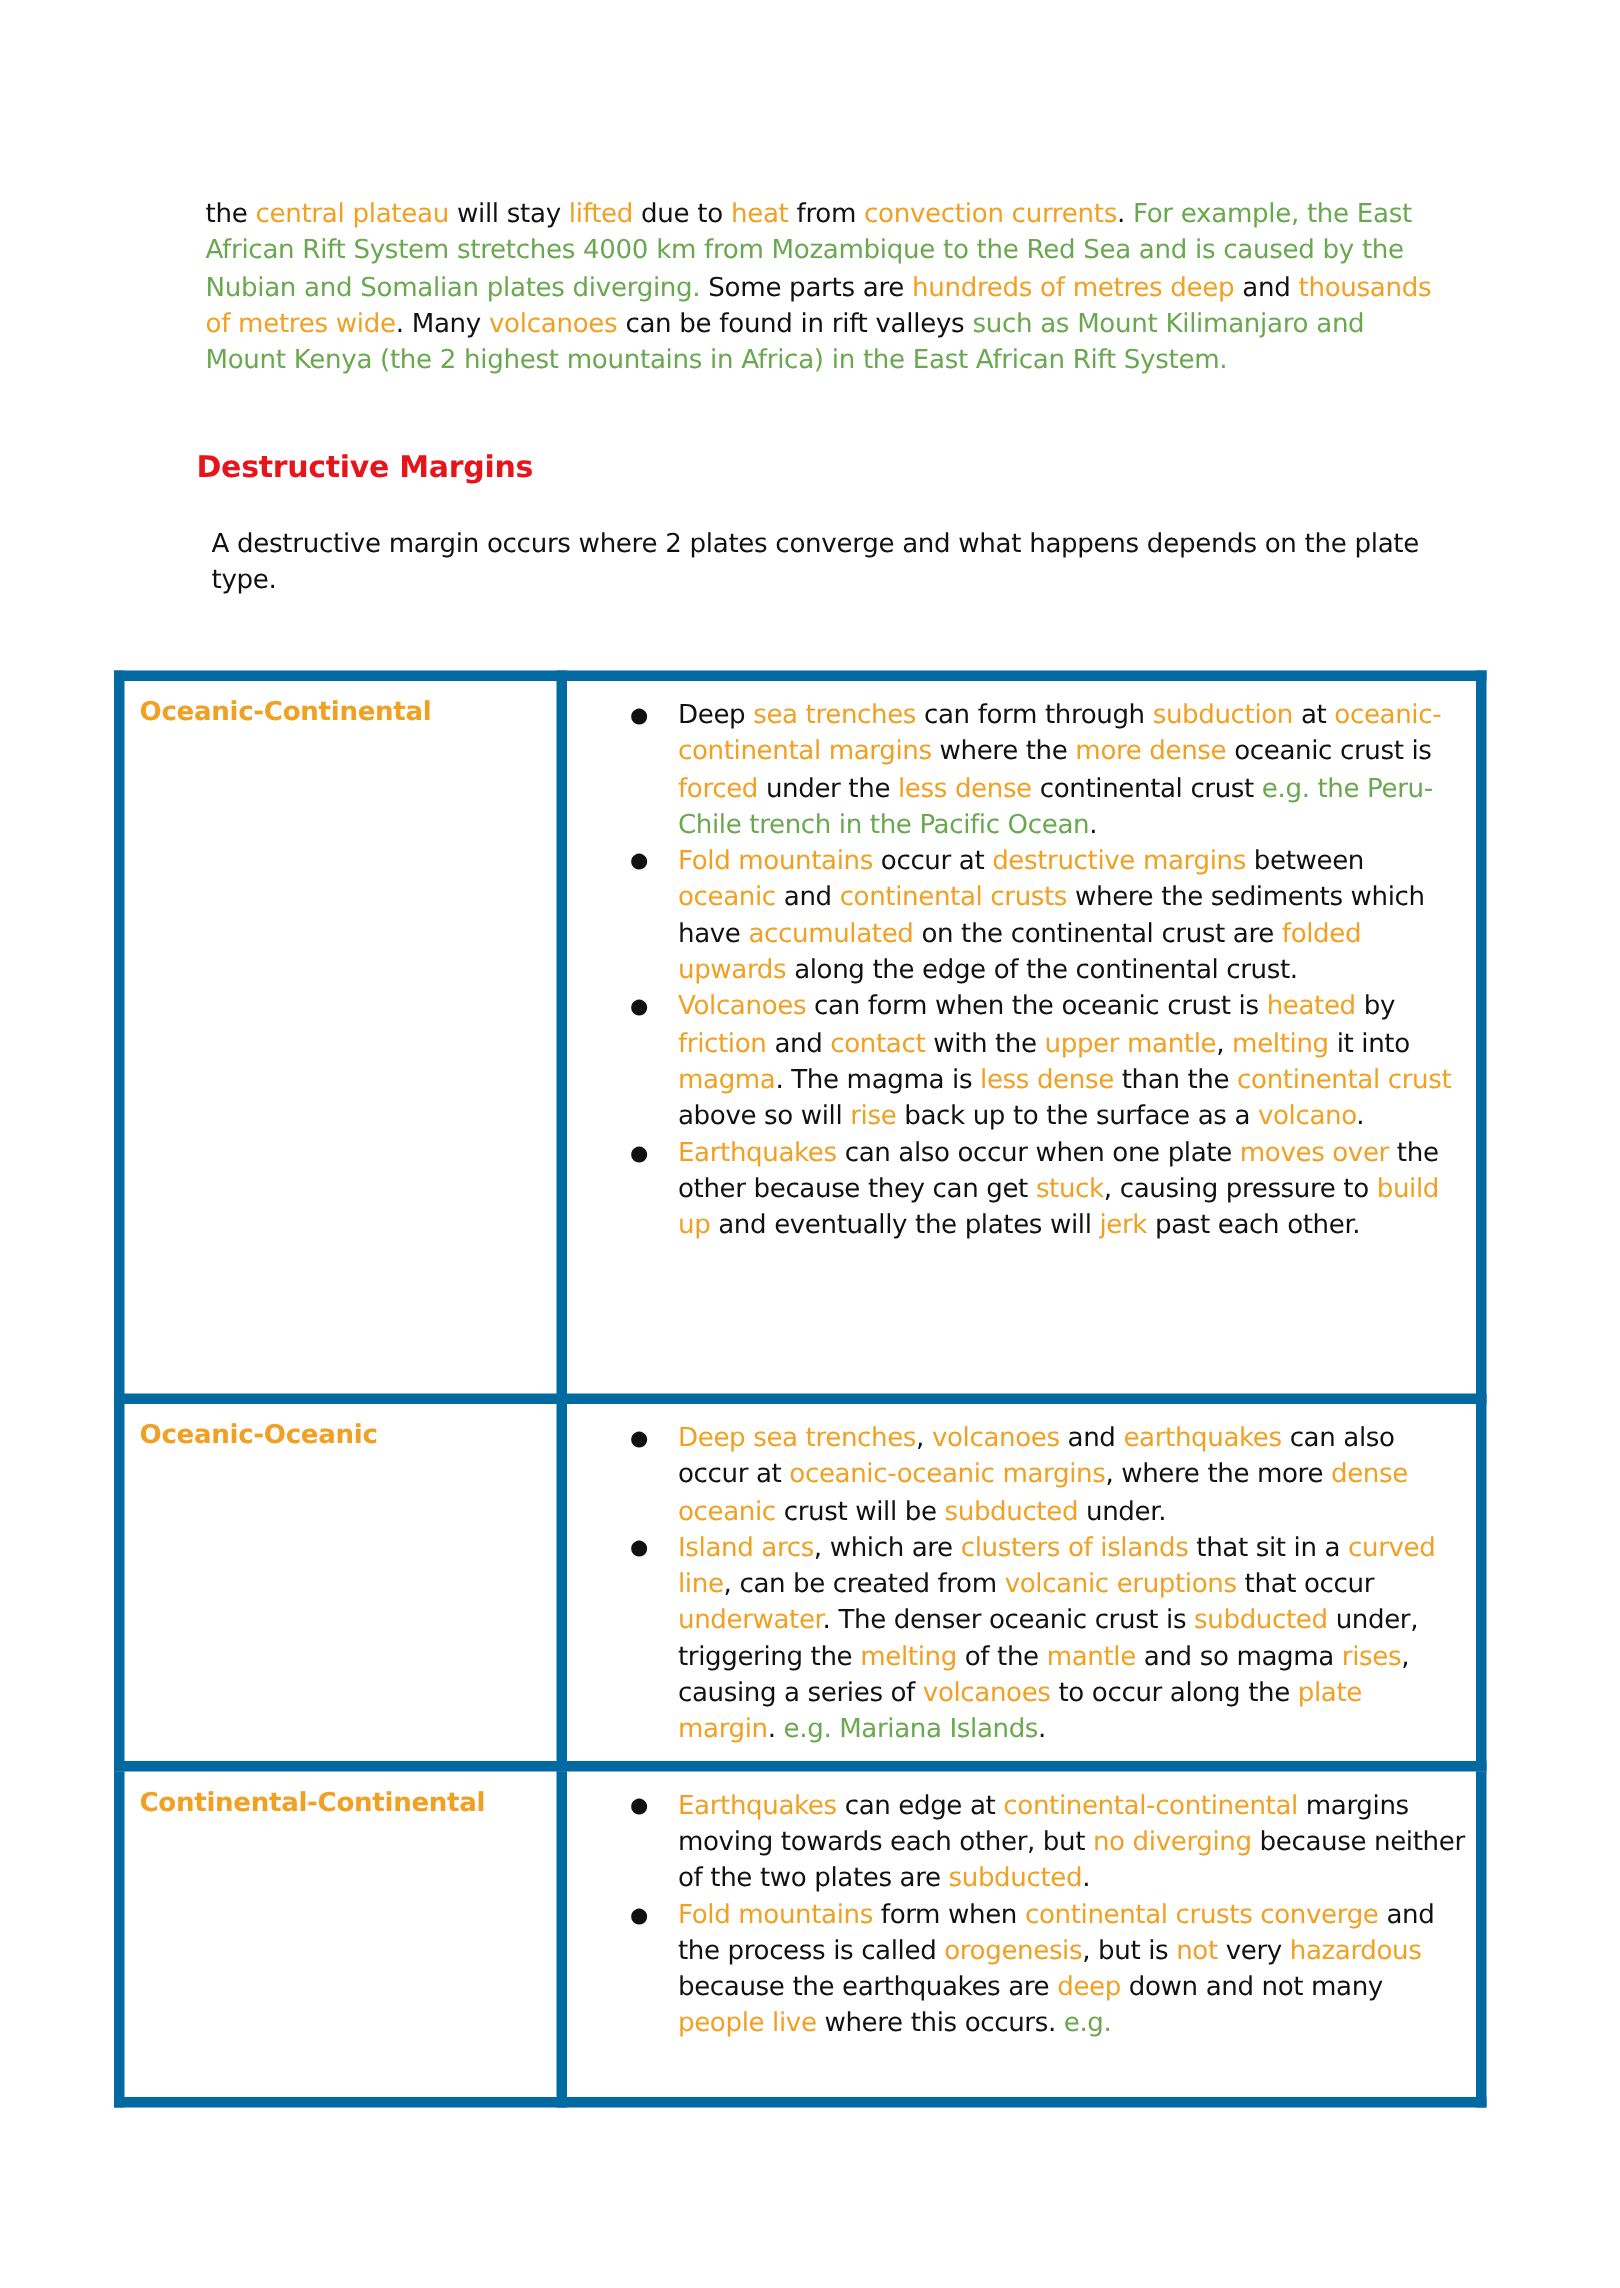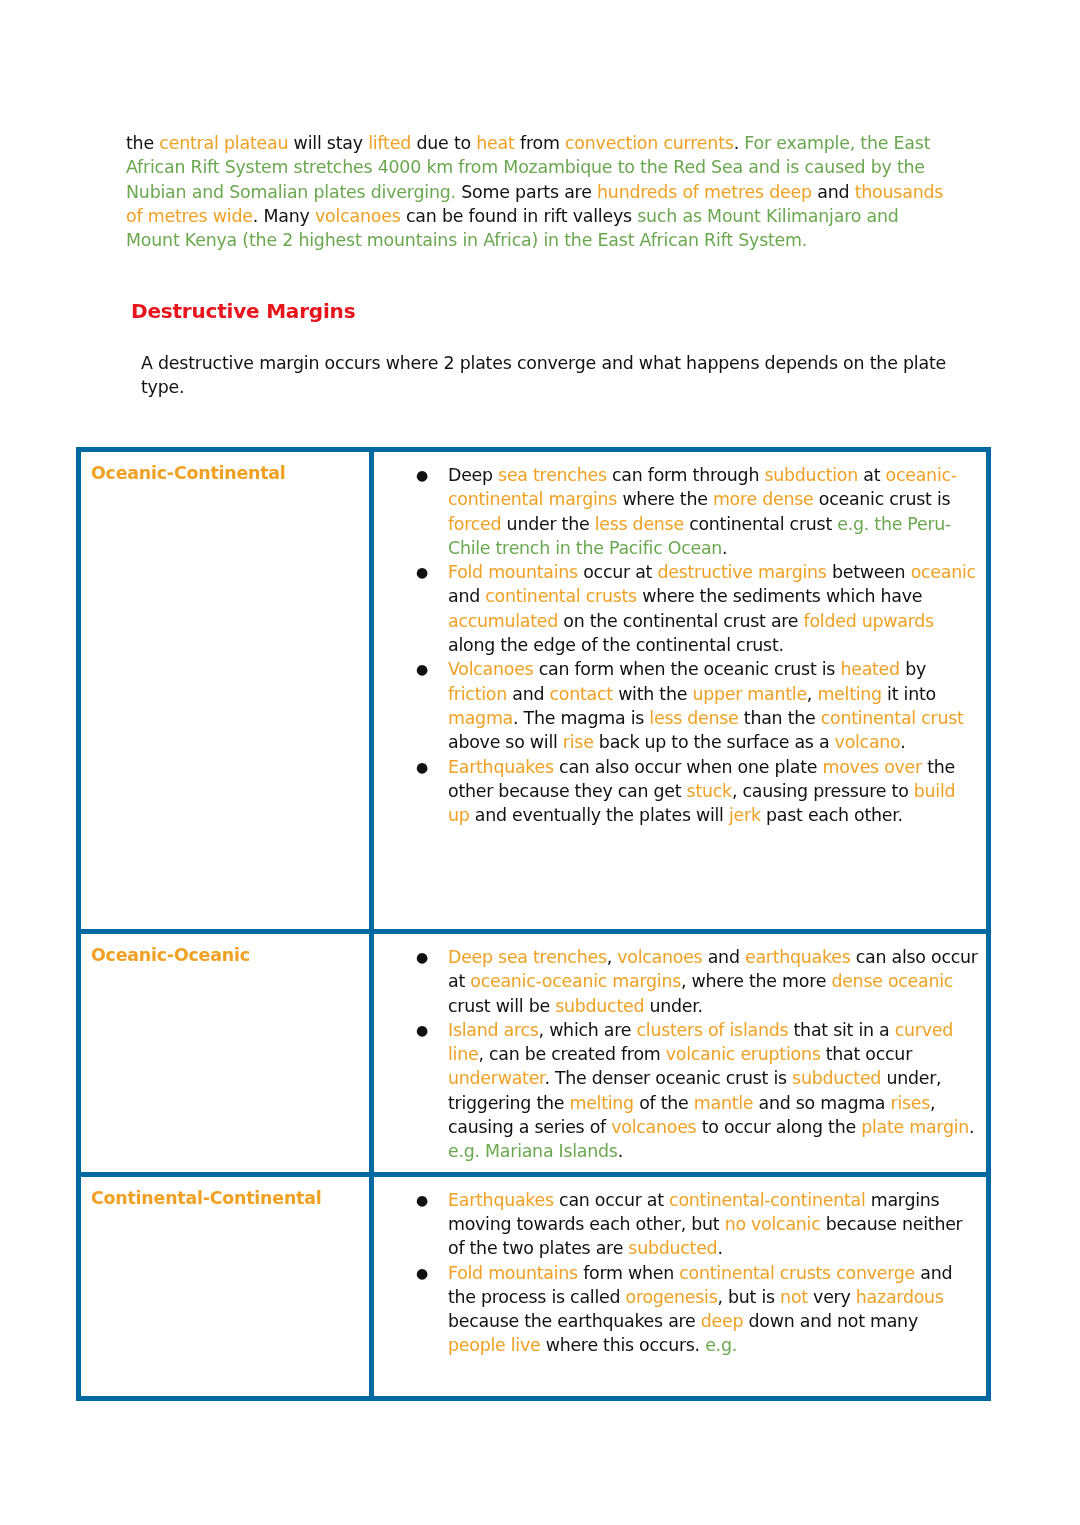--- a/index.html
+++ b/index.html
@@ -1,28 +1,28 @@
 <!DOCTYPE html>
 <html><head>
 <meta charset="utf-8">
 <style>
   html, body { margin: 0; padding: 0; background: #ffffff; }
   body { width: 1080px; height: 1525px; position: relative; overflow: hidden;
          font-family: "DejaVu Sans", sans-serif; color: #111111; }
   .o { color: #f0a022; }
   .g { color: #6aa84f; }
-  .intro { position: absolute; left: 126px; top: 131px; width: 820px;
+  .intro { position: absolute; left: 137px; top: 131px; width: 820px;
            font-size: 17.4px; line-height: 24.3px; letter-spacing: -0.2px; }
   .heading { position: absolute; left: 131px; top: 299px; font-size: 20px;
              font-weight: bold; color: #e8141b; letter-spacing: -0.2px; }
   .lead { position: absolute; left: 141px; top: 351px; width: 820px;
           font-size: 17.4px; line-height: 24.3px; letter-spacing: -0.2px; }
   table.margins { position: absolute; left: 76px; top: 447px; width: 915px;
                   border-collapse: collapse; }
-  table.margins td { border: 5px solid #0369a1; vertical-align: top; padding: 0; }
+  table.margins td { border: 7px solid #0369a1; vertical-align: top; padding: 0; }
   td.type { width: 278px; padding: 11px 0 0 10px !important; font-weight: bold;
             font-size: 17.4px; color: #f0a022; letter-spacing: -0.2px; }
   td.desc { padding: 11px 6px 8px 42px !important; }
   ul { margin: 0; padding: 0 0 0 32px; list-style: none; }
   li { position: relative; font-size: 17.4px; line-height: 24.3px; letter-spacing: -0.25px; }
   li .bullet { position: absolute; left: -32px; top: 0; font-size: 14px; color: #111; }
 </style>
 </head>
 <body>
 
@@ -51,19 +51,19 @@
         <ul>
             <li><span class="bullet">●</span><span class="o">Deep sea trenches</span><span>, </span><span class="o">volcanoes</span><span> and </span><span class="o">earthquakes</span><span> can also occur at </span><span class="o">oceanic-oceanic margins</span><span>, where the more </span><span class="o">dense oceanic</span><span> crust will be </span><span class="o">subducted</span><span> under.</span></li>
             <li><span class="bullet">●</span><span class="o">Island arcs</span><span>, which are </span><span class="o">clusters of islands</span><span> that sit in a </span><span class="o">curved line</span><span>, can be created from </span><span class="o">volcanic eruptions</span><span> that occur </span><span class="o">underwater</span><span>. The denser oceanic crust is </span><span class="o">subducted</span><span> under, triggering the </span><span class="o">melting</span><span> of the </span><span class="o">mantle</span><span> and so magma </span><span class="o">rises</span><span>, causing a series of </span><span class="o">volcanoes</span><span> to occur along the </span><span class="o">plate margin</span><span>. </span><span class="g">e.g. Mariana Islands</span><span>.</span></li>
           </ul>
       </td>
     </tr>
     <tr style="height:224px">
       <td class="type">Continental-Continental</td>
       <td class="desc">
         <ul>
-            <li><span class="bullet">●</span><span class="o">Earthquakes</span><span> can occur at </span><span class="o">continental-continental</span><span> margins moving towards each other, but </span><span class="o">no volcanic</span><span> because neither of the two plates are </span><span class="o">subducted</span><span>.</span></li>
+            <li><span class="bullet">●</span><span class="o">Earthquakes</span><span> can edge at </span><span class="o">continental-continental</span><span> margins moving towards each other, but </span><span class="o">no diverging</span><span> because neither of the two plates are </span><span class="o">subducted</span><span>.</span></li>
             <li><span class="bullet">●</span><span class="o">Fold mountains</span><span> form when </span><span class="o">continental crusts converge</span><span> and the process is called </span><span class="o">orogenesis</span><span>, but is </span><span class="o">not</span><span> very </span><span class="o">hazardous</span><span> because the earthquakes are </span><span class="o">deep</span><span> down and not many </span><span class="o">people live</span><span> where this occurs. </span><span class="g">e.g.</span></li>
           </ul>
       </td>
     </tr>
   </tbody>
 </table>
 
 </body></html>

